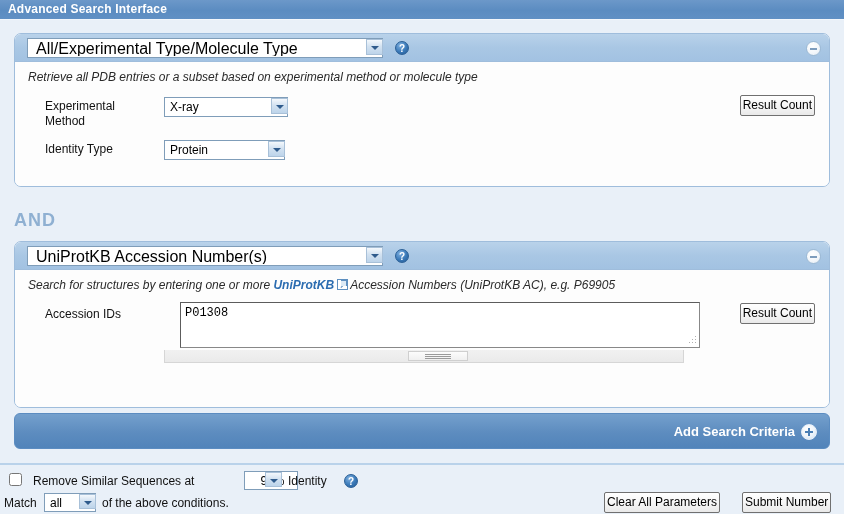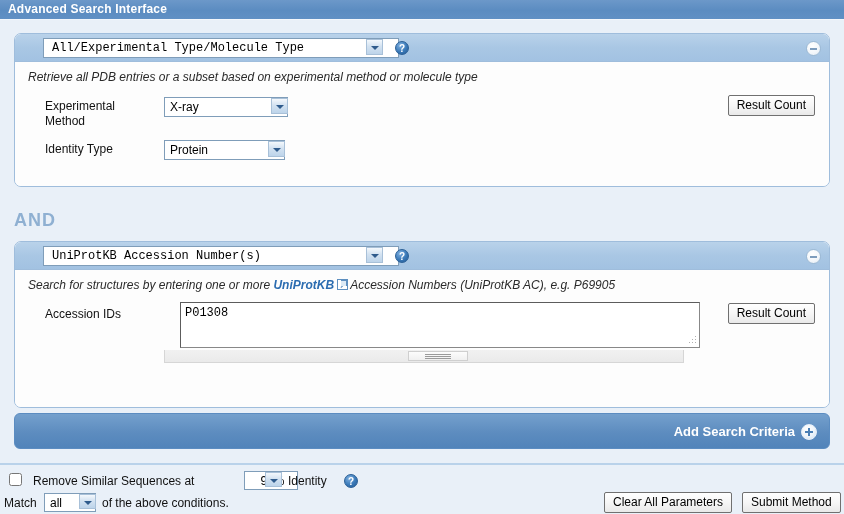--- a/index.html
+++ b/index.html
@@ -65,24 +65,24 @@
   }
   .panel-body {
     position: relative;
     background: #fdfdfd;
     border-radius: 0 0 6px 6px;
   }
 
   
   select.criteria-select {
     position: absolute;
-    left: 28px; top: 4px;
+    left: 12px; top: 4px;
     width: 356px; height: 20px;
-    font-family: Liberation Mono, monospace;
-    font-size: 12px;
+    font-family: Liberation Sans, sans-serif;
+    font-size: 16px;
     padding: 1px 2px 1px 8px;
     border: 1px solid #7f9db9;
     background: #ffffff;
     color: #000;
     -webkit-appearance: none;
     appearance: none;
     border-radius: 0;
   }
   .sel-arrow {
     position: absolute;
@@ -196,21 +196,21 @@
 
   
   .btn {
     position: absolute;
     font-family: "Liberation Sans", sans-serif;
     font-size: 12px;
     color: #000;
     background: linear-gradient(to bottom, #ffffff 0%, #f6f6f6 50%, #e9e9e9 100%);
     border: 1px solid #707070;
     border-radius: 2px;
-    padding: 2px 8px;
+    padding: 2px 2px;
     height: 21px;
     line-height: 15px;
     white-space: nowrap;
     cursor: default;
   }
 
   
   .ta-wrap { position: absolute; padding-left: 16px; }
   textarea.accession {
     width: 520px; height: 46px;
@@ -429,16 +429,16 @@
     <div class="help-icon" style="left:344px; top:9px;">?</div>
 
     <div class="foot-text" style="left:4px; top:31px;">Match</div>
     <select class="small-select" style="left:44px; top:28px; width:52px; height:19px;">
       <option>all</option>
     </select>
     <div class="sel-arrow" style="left:79px; top:29px; height:15px;"></div>
     <div class="foot-text" style="left:102px; top:31px;">of the above conditions.</div>
 
     <div class="btn" style="left:604px; top:27px;">Clear All Parameters</div>
-    <div class="btn" style="left:742px; top:27px;">Submit Method</div>
+    <div class="btn" style="left:742px; top:27px;">Submit Number</div>
   </div>
 
 </div>
 
 </body></html>

